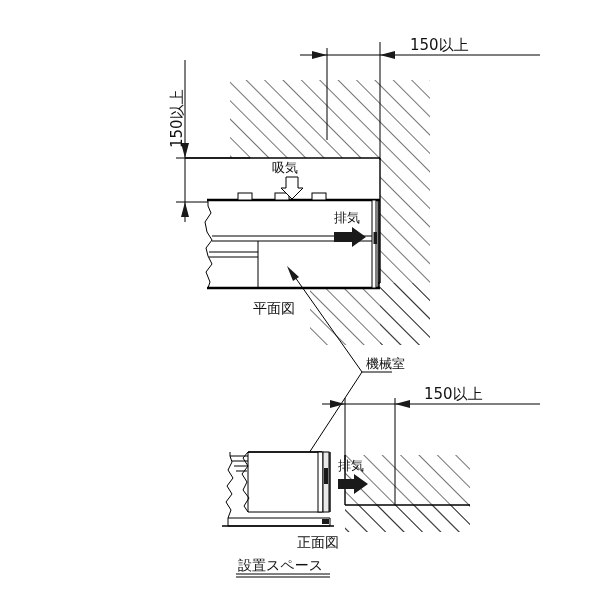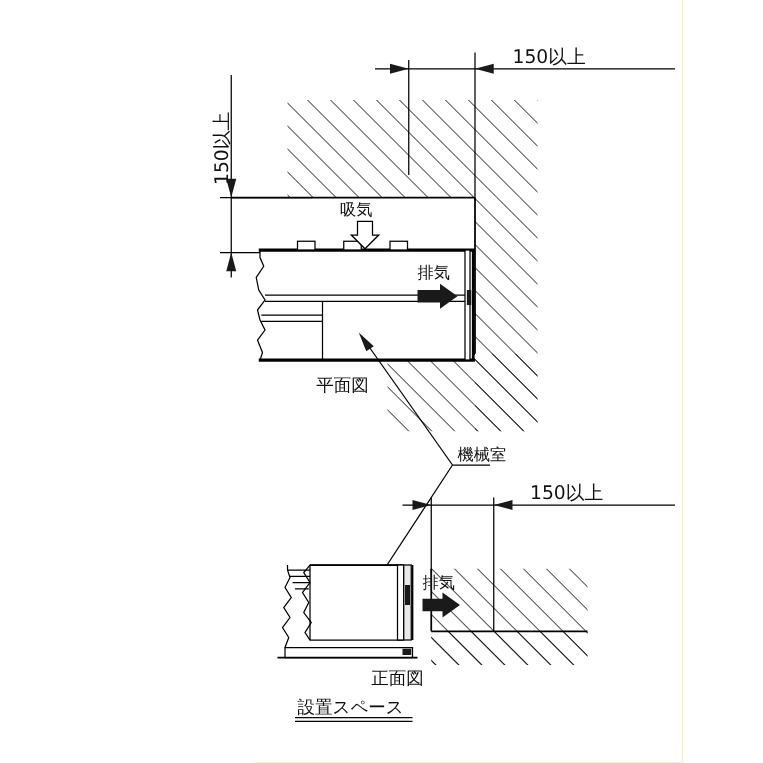--- a/index.html
+++ b/index.html
@@ -7,21 +7,21 @@
     padding: 0;
     background: #ffffff;
   }
   body {
     font-family: "Liberation Sans", sans-serif;
   }
   #drawing-root {
     position: relative;
     width: 546px;
     height: 610px;
-    background: #eab308;
+    background: #f9a8d4;
     overflow: hidden;
   }
   svg.canvas {
     display: block;
     width: 610px;
     height: 610px;
   }
   .lbl {
     font-family: "DejaVu Sans", "Liberation Sans", sans-serif;
     fill: #111111;

